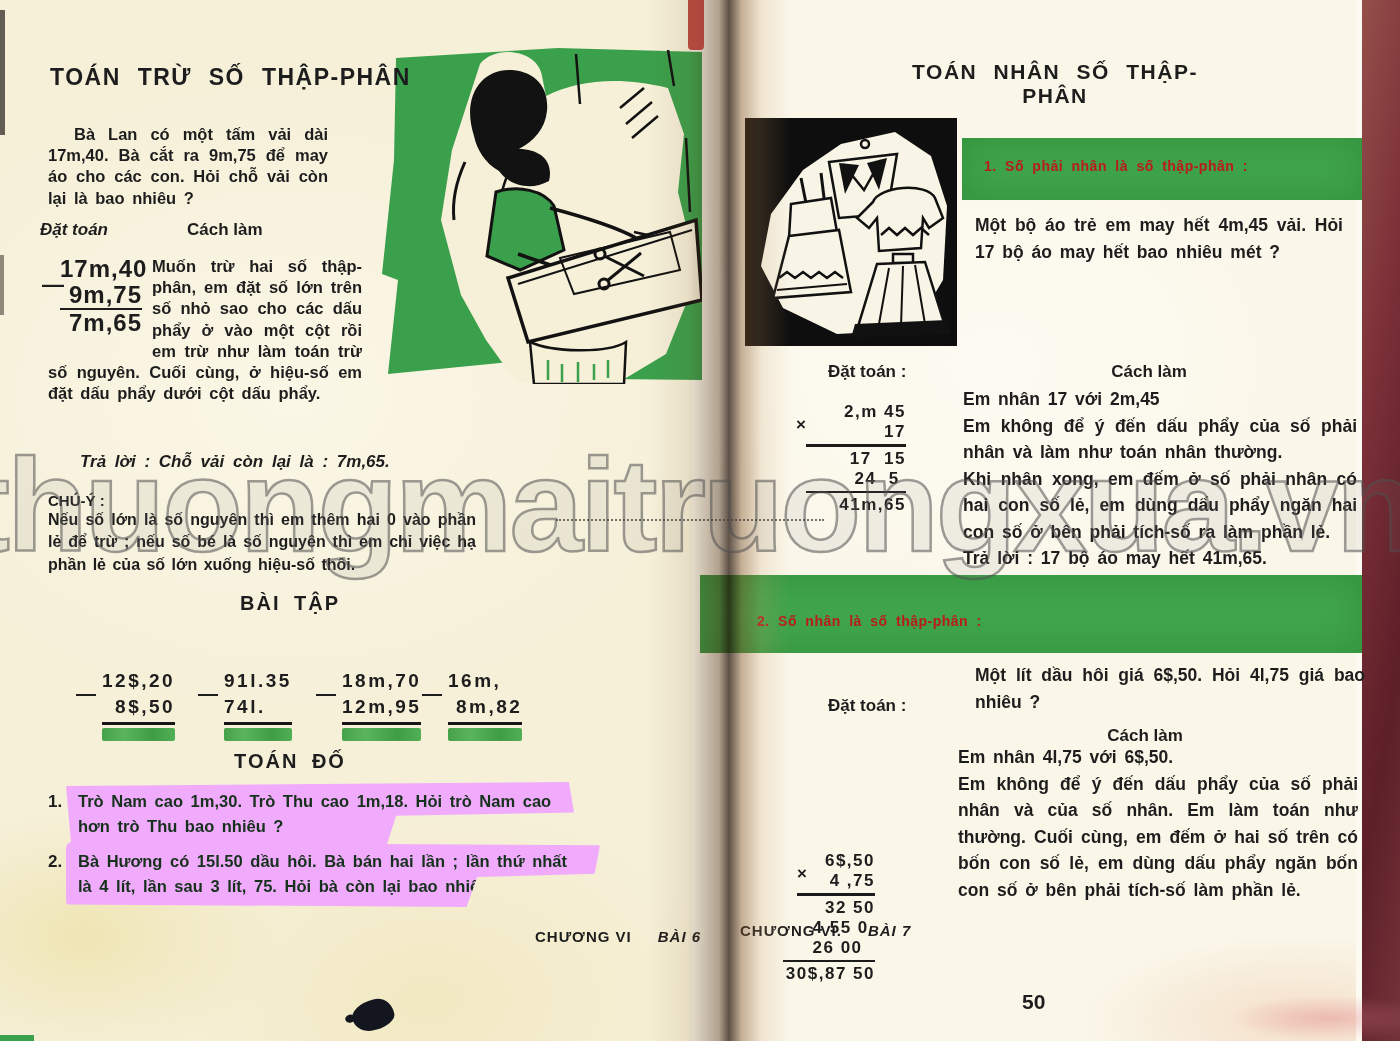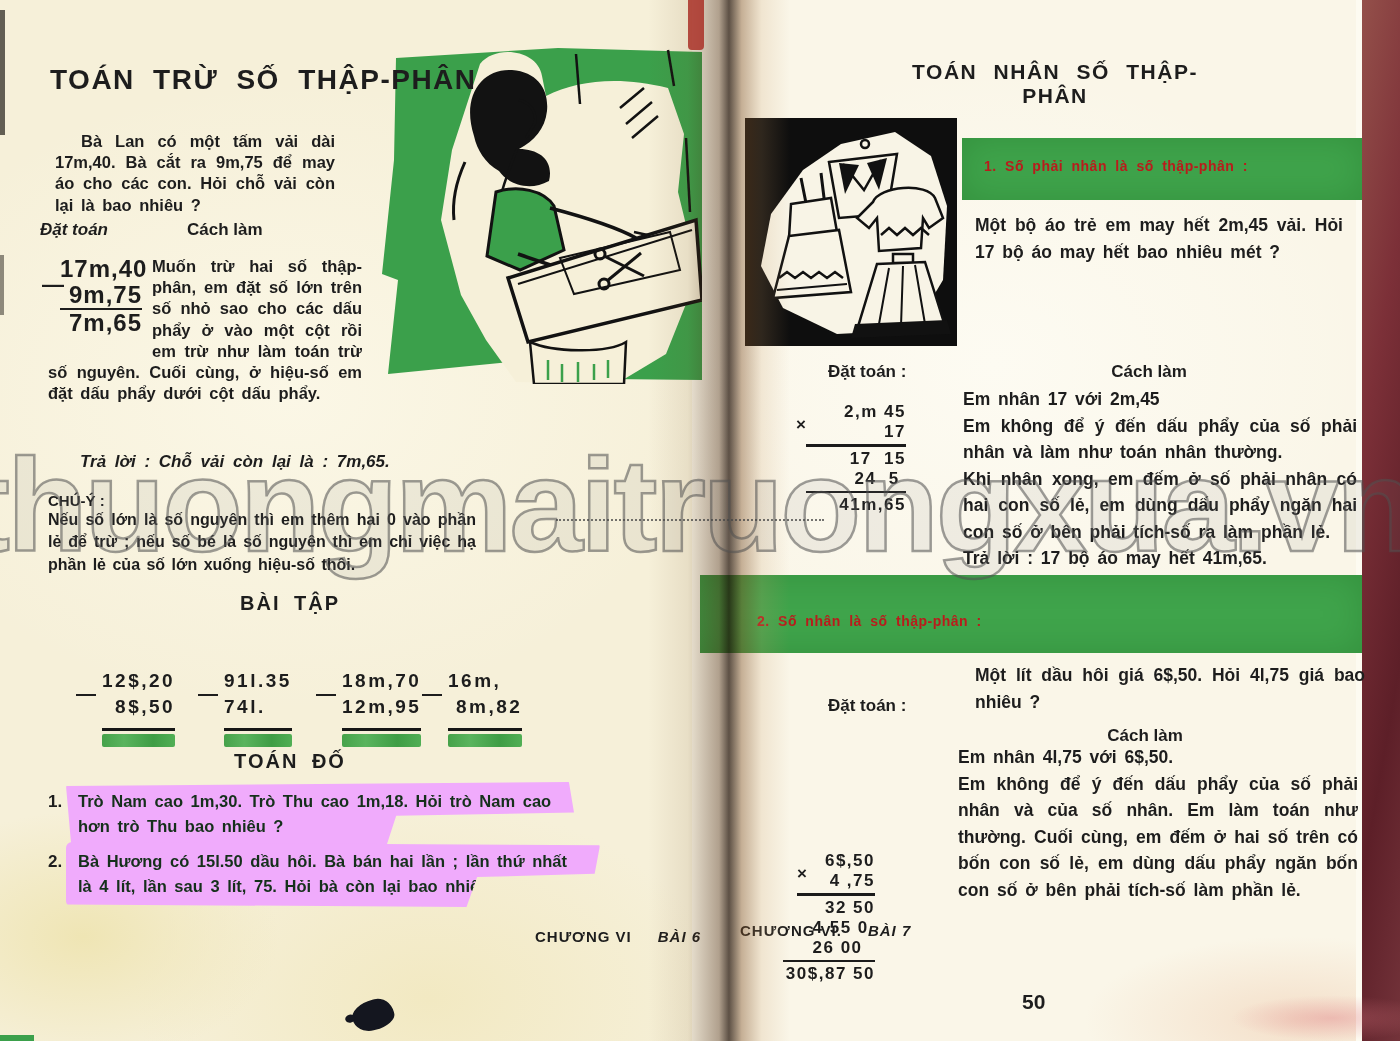--- a/index.html
+++ b/index.html
@@ -34,40 +34,40 @@
   .ink-blot:after{content:"";position:absolute;left:-7px;top:9px;width:10px;height:8px;
     background:#14161f;border-radius:50%;}
   
   .watermark{left:-34px;top:430px;z-index:8;pointer-events:none;white-space:nowrap;
     font-size:132px;font-weight:bold;letter-spacing:-3px;
     color:rgba(130,130,130,0.10);-webkit-text-stroke:2.5px rgba(80,80,80,.55);}
   .dotted-line{left:556px;top:519px;width:268px;height:0;z-index:8;
     border-top:2px dotted rgba(70,70,70,.75);}
   
   .z{z-index:3;}
-  .title{font-size:28px;font-weight:700;letter-spacing:1.5px;word-spacing:9px;}
+  .title{font-size:23px;font-weight:700;letter-spacing:1.5px;word-spacing:9px;}
   .body-l{font-size:16.5px;line-height:21.2px;font-weight:700;word-spacing:3px;text-align:justify;}
   .body-r{font-size:17.5px;line-height:26.5px;font-weight:700;word-spacing:3px;text-align:justify;}
   .label{font-size:17px;font-weight:700;}
   .heading-c{font-size:20px;font-weight:700;letter-spacing:2px;word-spacing:6px;text-align:center;}
   
   .method-para{left:48px;top:256px;width:314px;}
   .sub-float{float:left;width:96px;height:90px;position:relative;margin-right:8px;}
   .sub-row{width:82px;margin-left:12px;text-align:right;font-size:24px;font-weight:700;
     letter-spacing:1px;line-height:26px;}
   .sub-row.underl{border-bottom:2.5px solid #1d1d1d;}
   .minus-big{position:absolute;left:-6px;top:18px;font-size:22px;font-weight:700;}
   
   .note{left:48px;top:492px;width:500px;display:flex;flex-direction:column;}
   .note-label{width:64px;font-size:15px;font-weight:700;flex:none;}
   .note-text{width:428px;font-size:16px;line-height:22.3px;font-weight:700;text-align:justify;word-spacing:2px;}
   
   .sub-problem{display:flex;align-items:flex-start;}
   .sp-minus{font-size:20px;font-weight:700;margin:14px 6px 0 0;}
-  .sp-nums{border-bottom:3px solid #161616;padding-bottom:8px;}
+  .sp-nums{border-bottom:3px solid #161616;padding-bottom:2px;}
   .sp-num{font-size:19px;font-weight:700;letter-spacing:2.5px;line-height:26px;white-space:pre;}
   .ta-r{text-align:right;} .ta-l{text-align:left;} .ind{padding-left:8px;}
   .green-bar{height:13px;margin-top:3px;border-radius:2px;
     background:linear-gradient(90deg,#46a24a,#5ab45e 30%,#3f9d45 70%,#51af55);}
   
   .wp-num{font-size:17px;font-weight:700;}
   .wp-hl{background:#f0abfc;color:#15301b;font-size:16.5px;line-height:25px;font-weight:700;
     padding:7px 14px 8px 12px;word-spacing:3px;border-radius:6px;}
   .wp1{clip-path:polygon(0 6%,99% 0,100% 47%,65% 52%,63% 100%,1% 95%);}
   .wp2{clip-path:polygon(0 0,100% 5%,99% 49%,77% 54%,75% 100%,0 96%);}
@@ -95,21 +95,21 @@
   <div class="abs edge-white"></div>
   <div class="abs edge-maroon"></div>
   <div class="abs left-edge-mark1"></div>
   <div class="abs left-edge-mark2"></div>
   <div class="abs green-sliver"></div>
   <div class="abs pink-smudge"></div>
   <div class="abs ink-blot"></div>
 
   <div class="abs z title" style="left:50px;top:64px;">TOÁN TRỪ SỐ THẬP-PHÂN</div>
 
-  <p class="abs z body-l" style="left:48px;top:124px;width:280px;margin:7px;text-indent:26px;">Bà Lan có một tấm vải dài 17m,40. Bà cắt ra 9m,75 để may áo cho các con. Hỏi chỗ vải còn lại là bao nhiêu ?</p>
+  <p class="abs z body-l" style="left:48px;top:124px;width:280px;margin:0;text-indent:26px;">Bà Lan có một tấm vải dài 17m,40. Bà cắt ra 9m,75 để may áo cho các con. Hỏi chỗ vải còn lại là bao nhiêu ?</p>
 
   <div class="abs z label" style="left:40px;top:220px;font-style:italic;">Đặt toán</div>
   <div class="abs z label" style="left:187px;top:220px;">Cách làm</div>
 
   <div class="abs z method-para body-l">
     <div class="sub-float">
       <span class="minus-big">—</span>
       <div class="sub-row">17m,40</div>
       <div class="sub-row underl">9m,75</div>
       <div class="sub-row">7m,65</div>
@@ -244,21 +244,21 @@
     <path d="M56,60 L62,90 M76,55 L80,88" stroke="#111" stroke-width="3" fill="none"></path>
     <polygon points="46,86 86,80 92,114 44,120" fill="#f8f4e6" stroke="#111" stroke-width="2.5"></polygon>
     <polygon points="44,118 94,112 106,174 28,180" fill="#f8f4e6" stroke="#111" stroke-width="2.5"></polygon>
     <path d="M34,160 l8,-6 l8,6 l8,-6 l8,6 l8,-6 l8,6 l8,-6 l8,6" fill="none" stroke="#111" stroke-width="2.5"></path>
     <path d="M32,172 L102,166" stroke="#111" stroke-width="2" fill="none"></path>
   </svg>
 
   <div class="abs band" style="left:962px;top:138px;width:400px;height:62px;"></div>
   <div class="abs z band-text" style="left:984px;top:158px;">1. Số phải nhân là số thập-phân :</div>
 
-  <p class="abs z body-r" style="left:975px;top:212px;width:368px;margin:0;">Một bộ áo trẻ em may hết 2m,45 vải. Hỏi 17 bộ áo may hết bao nhiêu mét ?</p>
+  <p class="abs z body-r" style="left:975px;top:212px;width:368px;margin:0;">Một bộ áo trẻ em may hết 4m,45 vải. Hỏi 17 bộ áo may hết bao nhiêu mét ?</p>
 
   <div class="abs z label" style="left:828px;top:362px;">Đặt toán :</div>
   <div class="abs z label" style="left:1069px;top:362px;width:160px;text-align:center;">Cách làm</div>
 
   <div class="abs mult" style="left:806px;top:402px;width:100px;">
     <span class="times" style="left:-10px;top:13px;">×</span>
     <div class="mult-row">2,m 45</div>
     <div class="mult-row">17</div>
     <div class="mult-rule"></div>
     <div class="mult-row">17  15</div>

